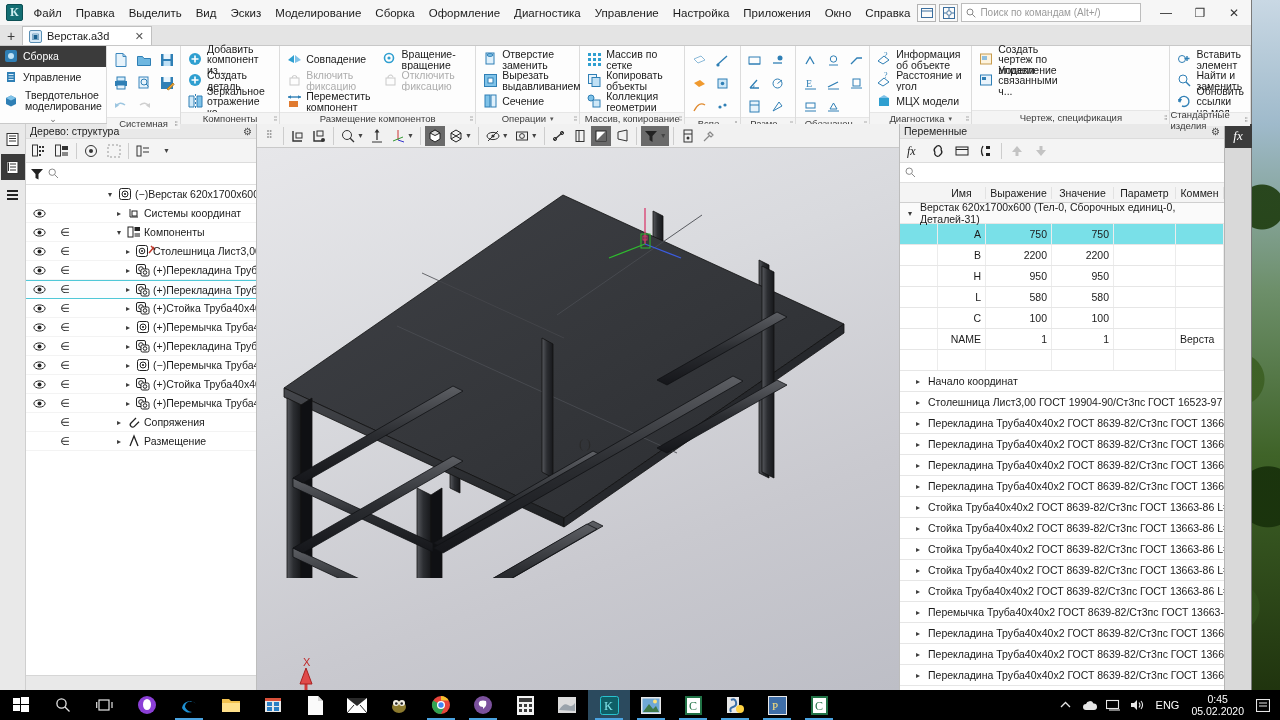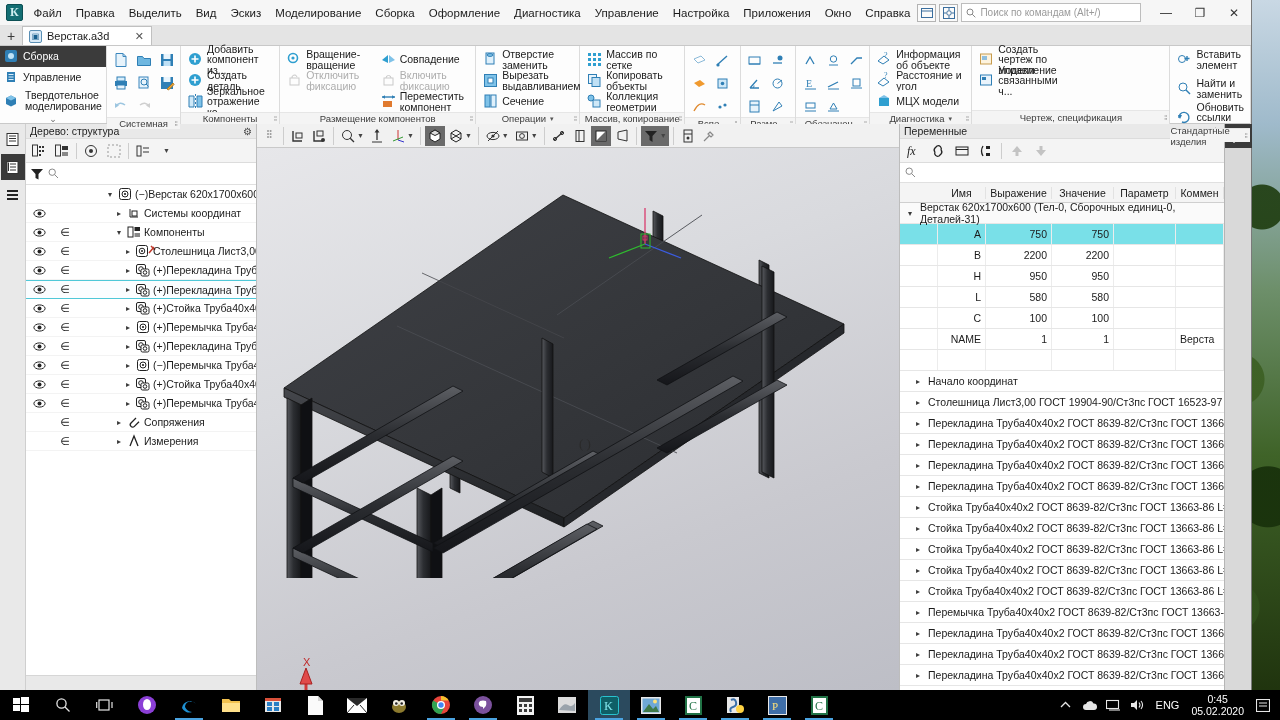--- a/index.html
+++ b/index.html
@@ -374,36 +374,20 @@
           </div>
         </div>
         <div class="rglabel">
           <span>Компоненты</span>
           <span class="grip">⁞⁞</span>
         </div>
       </div>
 
       <div class="rgroup" style="width:196px">
         <div class="rgbody" style="gap:0">
-          <div style="display:flex;flex-direction:column;width:96px">
-            <div class="bigitem">
-              <span class="bi"><svg width="17" height="17" viewBox="0 0 17 17">
-                    <circle cx="7" cy="7" r="4.5" fill="none" stroke="#2f9fd0" stroke-width="1.6"></circle>
-                    <circle cx="7" cy="7" r="1.6" fill="#2f9fd0"></circle>
-                  </svg></span>
-              <span class="bl twoline">Вращение-вращение</span>
-            </div>
-            <div class="bigitem dis">
-              <span class="bi"><svg width="17" height="17" viewBox="0 0 17 17">
-                    <rect x="4" y="6" width="9" height="7" fill="none" stroke="#c9c9c9"></rect>
-                    <path d="M6 6 a2.5 2.5 0 0 1 5 -1" fill="none" stroke="#c9c9c9"></path>
-                  </svg></span>
-              <span class="bl twoline">Отключить фиксацию</span>
-            </div>
-          </div>
           <div style="display:flex;flex-direction:column;width:98px">
             <div class="bigitem">
               <span class="bi"><svg width="17" height="17" viewBox="0 0 17 17">
                     <polygon points="2,9 8,4 8,12" fill="#2f9fd0"></polygon>
                     <polygon points="9,4 15,9 9,12" fill="#7fc2e8"></polygon>
                   </svg></span>
               <span class="bl">Совпадение</span>
             </div>
             <div class="bigitem dis">
               <span class="bi"><svg width="17" height="17" viewBox="0 0 17 17">
@@ -413,20 +397,36 @@
               <span class="bl twoline">Включить фиксацию</span>
             </div>
             <div class="bigitem">
               <span class="bi"><svg width="17" height="17" viewBox="0 0 17 17">
                     <rect x="3" y="8" width="9" height="6" fill="#e07a2f"></rect>
                     <line x1="2" y1="4" x2="15" y2="4" stroke="#2f7fb5" stroke-width="1.4"></line>
                     <polygon points="2,4 5,2.2 5,5.8" fill="#2f7fb5"></polygon>
                     <polygon points="15,4 12,2.2 12,5.8" fill="#2f7fb5"></polygon>
                   </svg></span>
               <span class="bl twoline">Переместить компонент</span>
+            </div>
+          </div>
+          <div style="display:flex;flex-direction:column;width:96px">
+            <div class="bigitem">
+              <span class="bi"><svg width="17" height="17" viewBox="0 0 17 17">
+                    <circle cx="7" cy="7" r="4.5" fill="none" stroke="#2f9fd0" stroke-width="1.6"></circle>
+                    <circle cx="7" cy="7" r="1.6" fill="#2f9fd0"></circle>
+                  </svg></span>
+              <span class="bl twoline">Вращение-вращение</span>
+            </div>
+            <div class="bigitem dis">
+              <span class="bi"><svg width="17" height="17" viewBox="0 0 17 17">
+                    <rect x="4" y="6" width="9" height="7" fill="none" stroke="#c9c9c9"></rect>
+                    <path d="M6 6 a2.5 2.5 0 0 1 5 -1" fill="none" stroke="#c9c9c9"></path>
+                  </svg></span>
+              <span class="bl twoline">Отключить фиксацию</span>
             </div>
           </div>
         </div>
         <div class="rglabel">
           <span>Размещение компонентов</span>
           <span class="grip">⁞⁞</span>
         </div>
       </div>
 
       <div class="rgroup" style="width:104px">
@@ -708,21 +708,21 @@
             </div>
           </div>
         </div>
         <div class="rglabel">
           <span>Чертеж, спецификация</span>
           <span class="grip">⁞⁞</span>
         </div>
       </div>
 
       <div class="rgroup" style="flex:1">
-        <div class="rgbody" style="flex-direction:column;gap:8px">
+        <div class="rgbody" style="flex-direction:column;gap:0">
           <div class="bigitem">
             <span class="bi"><svg width="17" height="17" viewBox="0 0 17 17">
                   <circle cx="6" cy="8" r="3.5" fill="none" stroke="#2f7fb5"></circle>
                   <path d="M11 5v5M8.5 7.5h5" stroke="#2f7fb5" stroke-width="1.4"></path>
                 </svg></span>
             <span class="bl twoline">Вставить элемент</span>
           </div>
           <div class="bigitem">
             <span class="bi"><svg width="17" height="17" viewBox="0 0 17 17">
                   <circle cx="7" cy="7" r="4" fill="none" stroke="#2f7fb5"></circle>
@@ -1065,21 +1065,21 @@
               </div>
             </div>
             <div class="trow">
               <div class="tcol-eye"></div>
               <div class="tcol-mem">∈</div>
               <div class="tcol-main" style="padding-left: 36px;">
                 <span class="tw">▸</span>
                 <span class="ticon"><svg width="14" height="14" viewBox="0 0 14 14">
                     <path d="M3 12 L7 2 L11 12" fill="none" stroke="#222" stroke-width="1.3"></path>
                   </svg></span>
-                <span class="tlabel">Измерения</span>
+                <span class="tlabel">Размещение</span>
               </div>
             </div>
           </div>
         <div class="treefoot"></div>
       </div>
 
       <div class="viewport">
         <div class="vtoolbar">
           <div class="vbtn">
               <svg width="6" height="16" viewBox="0 0 6 16">

